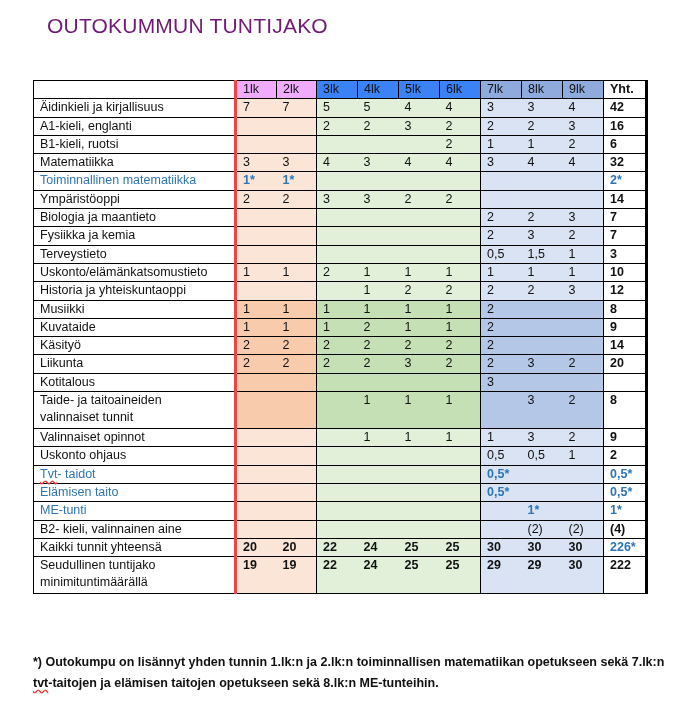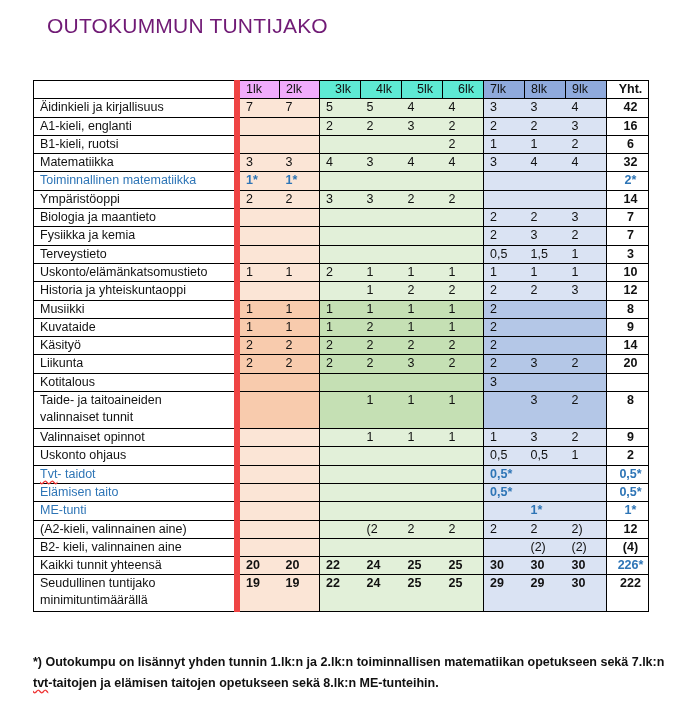--- a/index.html
+++ b/index.html
@@ -1,30 +1,30 @@
 <!DOCTYPE html>
 <html><head>
 <meta charset="utf-8">
 <style>
   html, body { margin:0; padding:0; background:#ffffff; }
   body { width:700px; height:704px; position:relative; font-family:"Liberation Sans", sans-serif; color:#111; overflow:hidden; }
   .title { position:absolute; left:35px; top:14px; font-size:21px; letter-spacing:0.2px; color:#701a75;margin-left:12px; }
   table.tt { position:absolute; left:33px; top:80px; border-collapse:collapse; font-size:12.5px; table-layout:fixed; }
   table.tt td { border-top:1px solid #000; border-bottom:1px solid #000; padding:0 0 0 6px; height:17.3px; line-height:17px; vertical-align:top; white-space:nowrap; }
-  table.tt td.lbl { border-left:1px solid #000; border-right:6px solid #ef4444; width:194px; padding-left:6px; }
-  table.tt td.tot { border-left:1px solid #000; border-right:1px solid #000000; font-weight:bold; width:35px;text-align:center; }
+  table.tt td.lbl { border-left:1px solid #000; border-right:3px solid #ef4444; width:194px; padding-left:6px; }
+  table.tt td.tot { border-left:1px solid #000; border-right:3px solid #000000; font-weight:bold; width:35px; }
   table.tt tr.tall td { height:36px; }
   table.tt td.g1 { width:33px; }
   table.tt td.g2 { width:34px; }
   table.tt td.g3 { width:34px; }
   
   table.tt td.b-left { border-left:1px solid #000; }
   
   .h1 { background:#f0abfc; }
-  .h2 { background:#5eead4;text-align:center; }
+  .h2 { background:#3b82f6; }
   .h3 { background:#8faadc; }
   .hh td.g1, .hh td.g2, .hh td.g3 { border-left:1px solid #000; }
   
   .l1 { background:#fbe5d6; }
   .l2 { background:#e2f0d9; }
   .l3 { background:#dae3f3; }
   
   .d1 { background:#f8cbad; }
   .d2 { background:#c5e0b4; }
   .d3 { background:#b4c7e7; }
@@ -336,33 +336,20 @@
         <td class="g2 l2 b-left"></td>
         <td class="g2 l2"></td>
         <td class="g2 l2"></td>
         <td class="g2 l2"></td>
         <td class="g3 l3 b-left"></td>
         <td class="g3 l3 blue bold">1*</td>
         <td class="g3 l3"></td>
         <td class="tot blue">1*</td>
       </tr>
       <tr>
-        <td class="lbl"><span>(A2-kieli, valinnainen aine)</span></td>
-        <td class="g1 l1 b-left"></td>
-        <td class="g1 l1"></td>
-        <td class="g2 l2 b-left"></td>
-        <td class="g2 l2">(2</td>
-        <td class="g2 l2">2</td>
-        <td class="g2 l2">2</td>
-        <td class="g3 l3 b-left">2</td>
-        <td class="g3 l3">2</td>
-        <td class="g3 l3">2)</td>
-        <td class="tot">12</td>
-      </tr>
-      <tr>
         <td class="lbl"><span>B2- kieli, valinnainen aine</span></td>
         <td class="g1 l1 b-left"></td>
         <td class="g1 l1"></td>
         <td class="g2 l2 b-left"></td>
         <td class="g2 l2"></td>
         <td class="g2 l2"></td>
         <td class="g2 l2"></td>
         <td class="g3 l3 b-left"></td>
         <td class="g3 l3">(2)</td>
         <td class="g3 l3">(2)</td>

